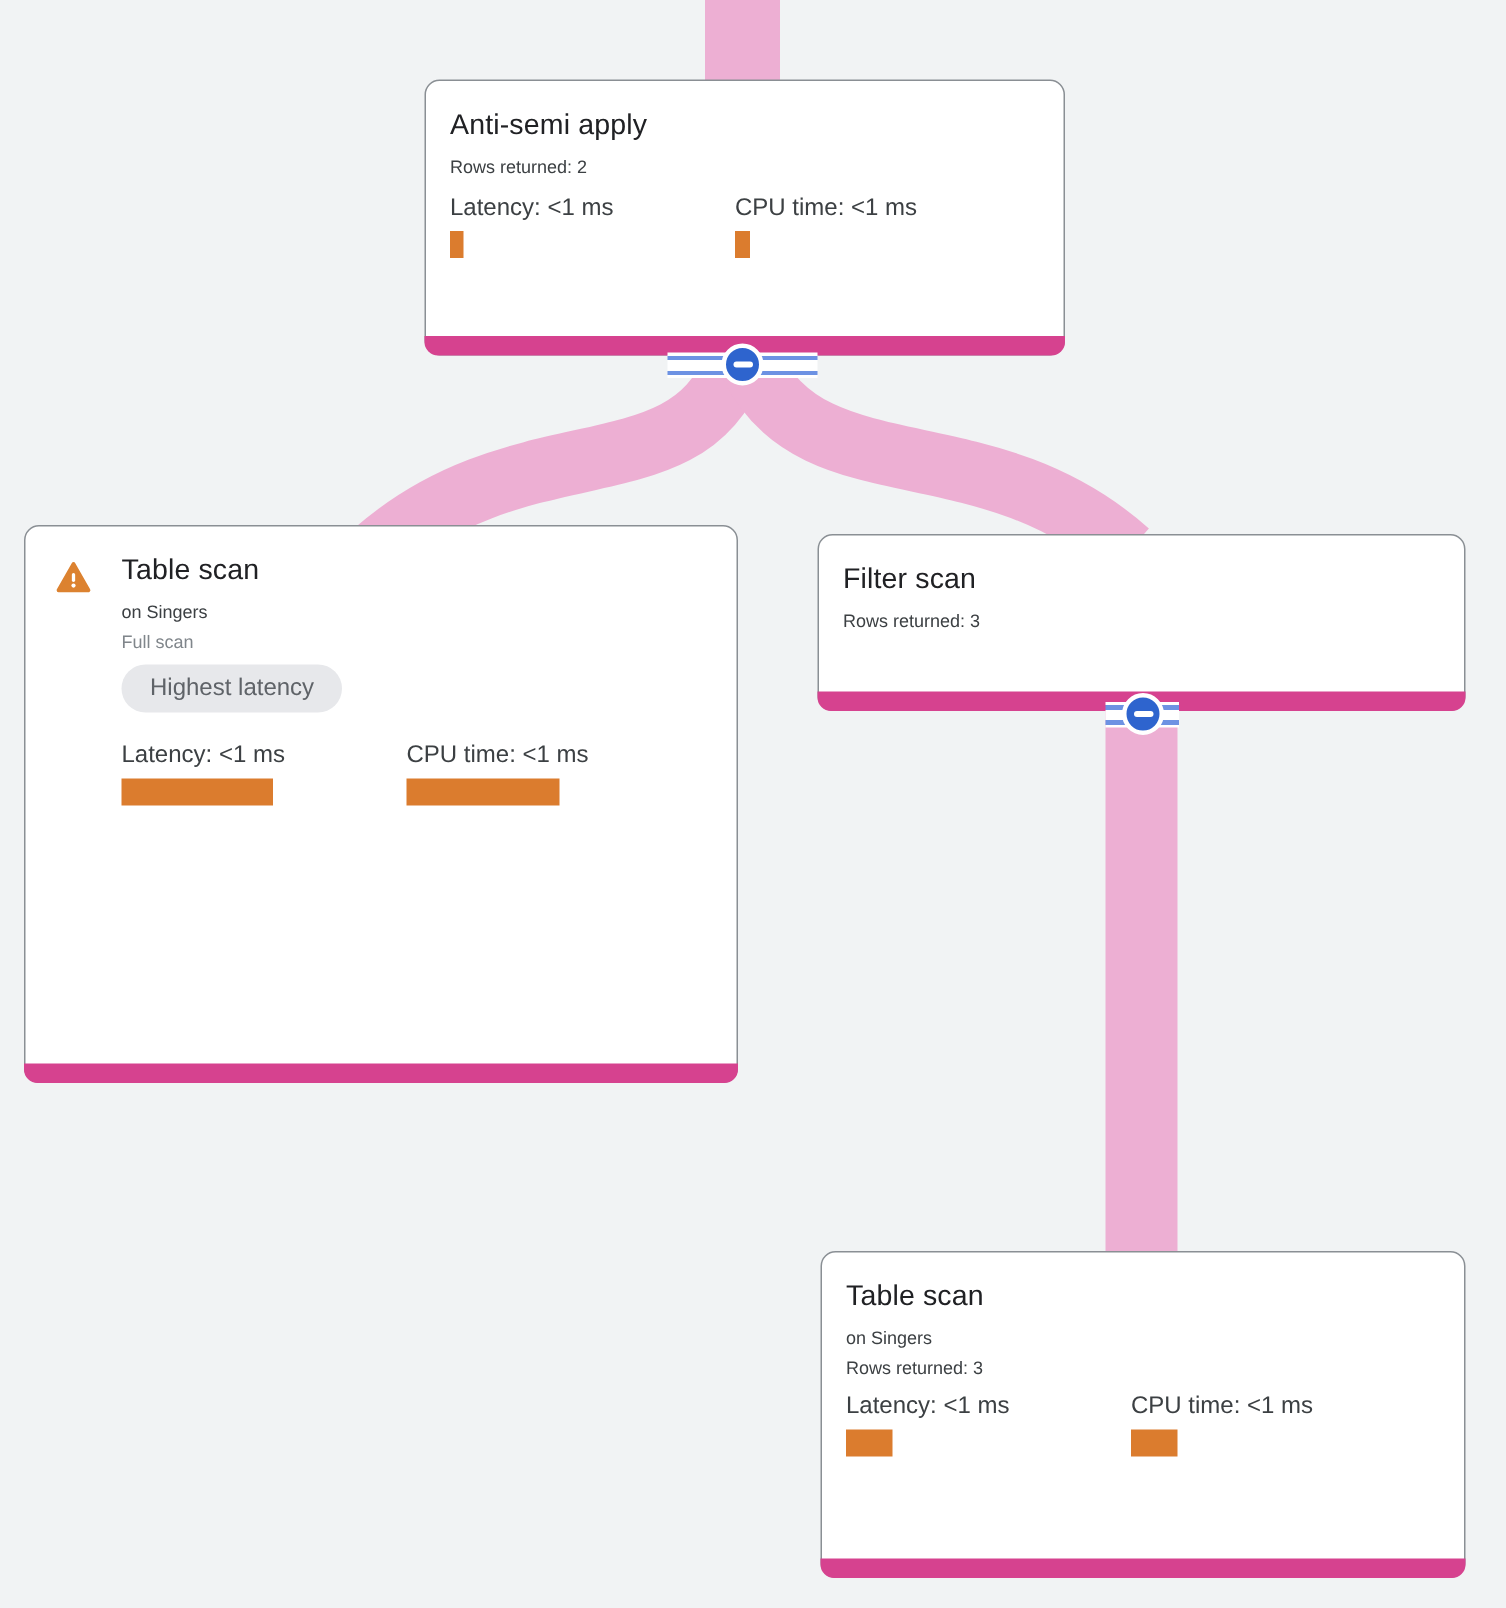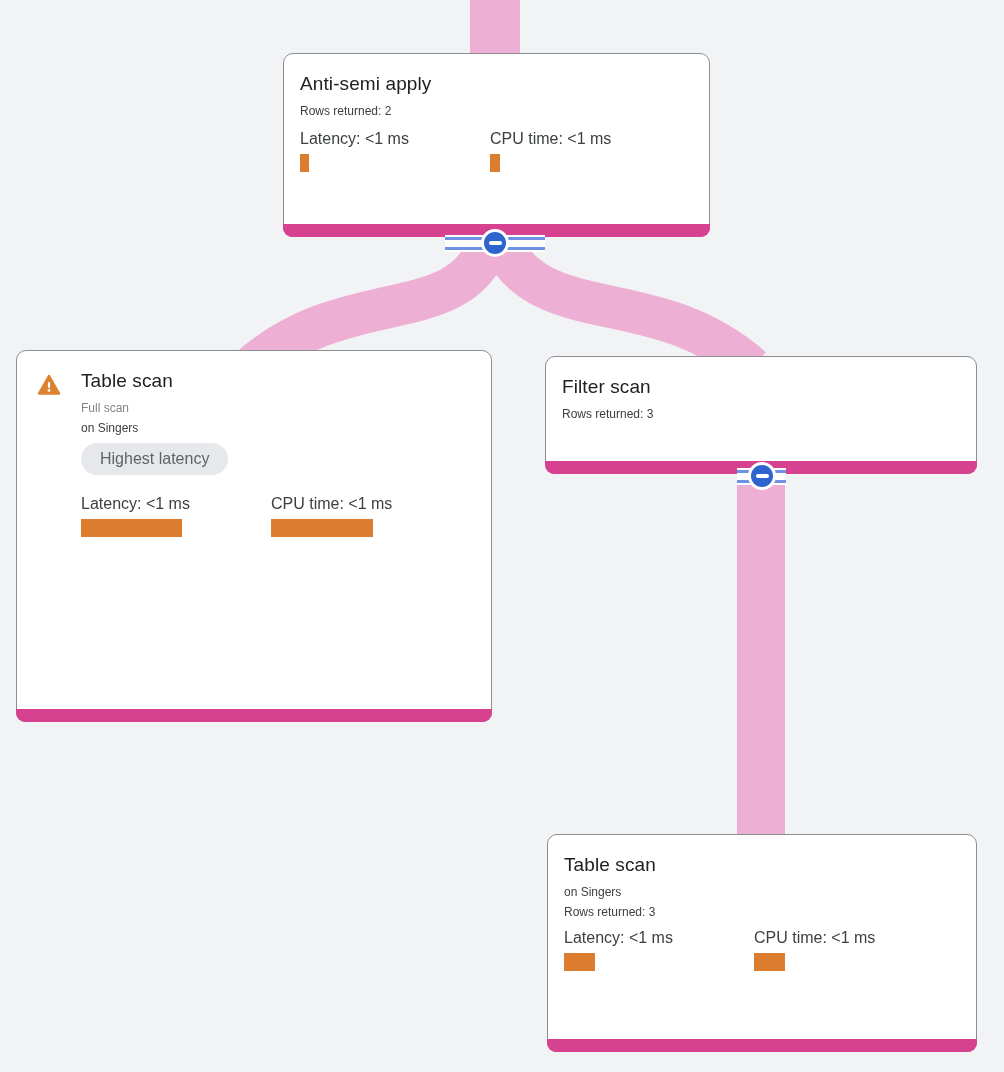--- a/index.html
+++ b/index.html
@@ -119,22 +119,22 @@
     <div class="node-inner with-icon">
       <div class="warning-wrap">
         <svg width="24" height="24" viewBox="0 0 24 24">
           <path d="M12 3 L22 20.5 H2 Z" fill="#DC8230" stroke="#DC8230" stroke-width="2.5" stroke-linejoin="round"></path>
           <rect x="10.9" y="9" width="2.2" height="6" rx="1.1" fill="#fff"></rect>
           <circle cx="12" cy="17.4" r="1.4" fill="#fff"></circle>
         </svg>
       </div>
       <div class="body-col">
         <div class="node-title">Table scan</div>
+        <div class="node-line">on Singers</div>
         <div class="node-line muted">Full scan</div>
-        <div class="node-line">on Singers</div>
         <div class="chips">
           <span class="chip">Highest latency</span>
         </div>
         <div class="metrics">
           <div class="metric">
             <div class="metric-label">Latency: &lt;1 ms</div>
             <div class="metric-bar" style="width: 101px;"></div>
           </div>
           <div class="metric">
             <div class="metric-label">CPU time: &lt;1 ms</div>

